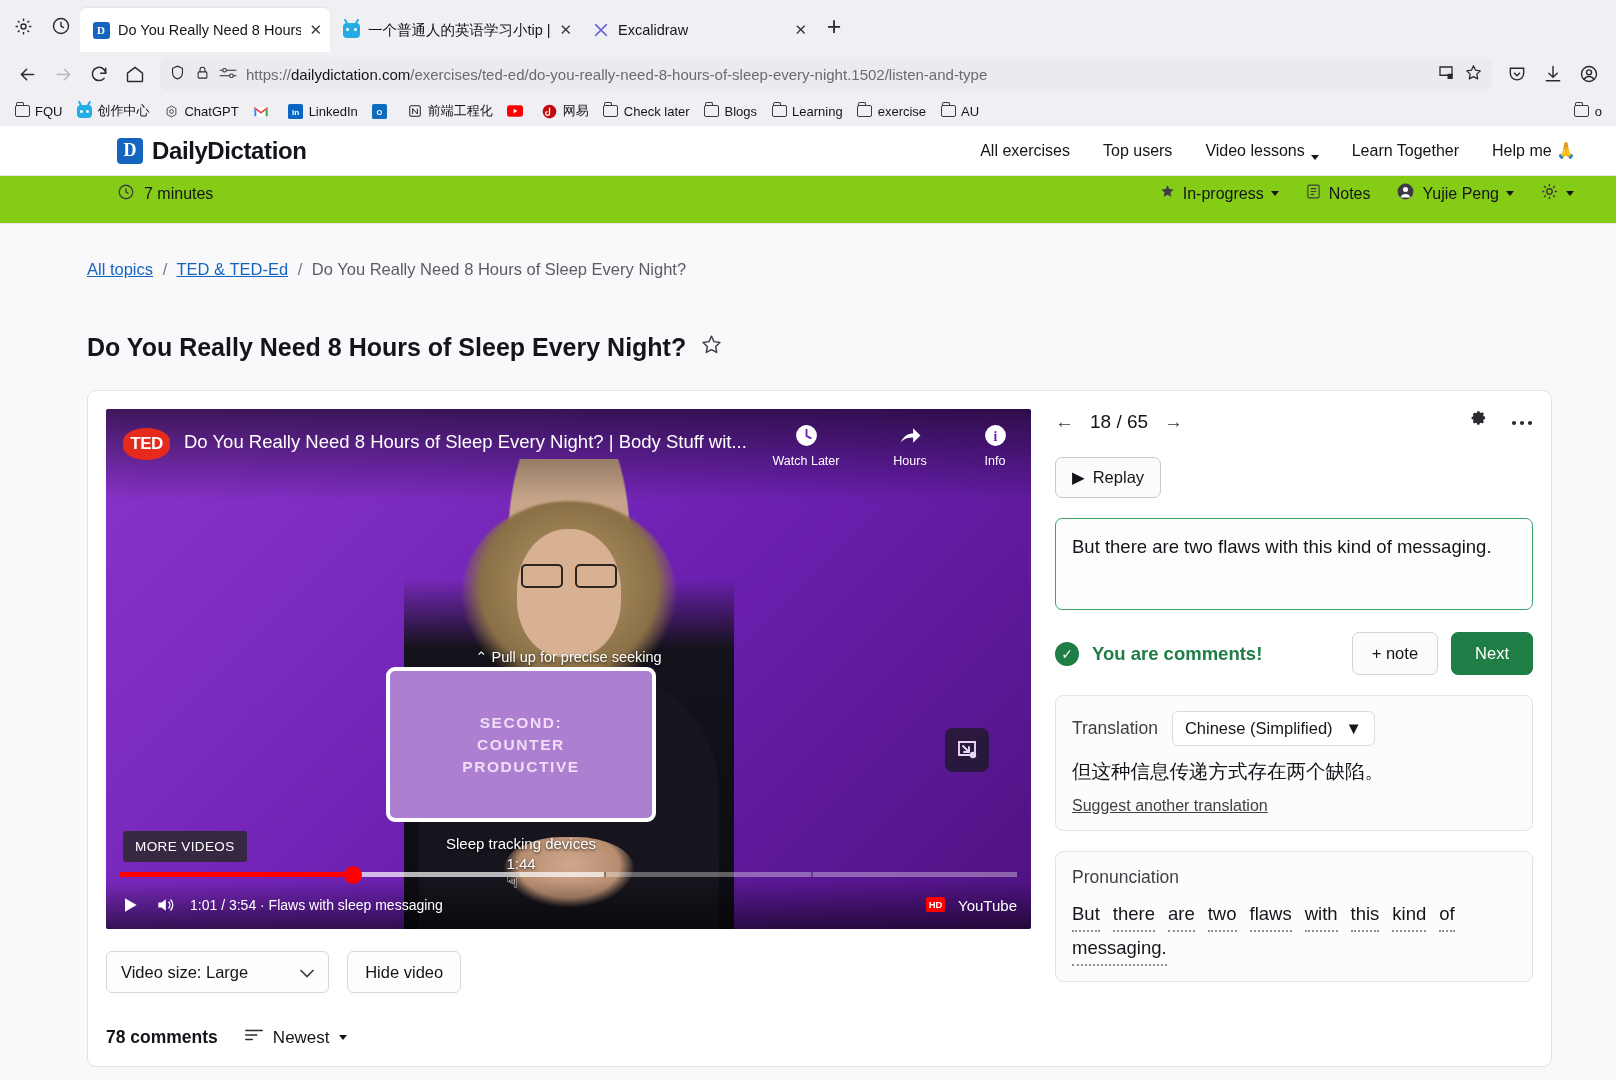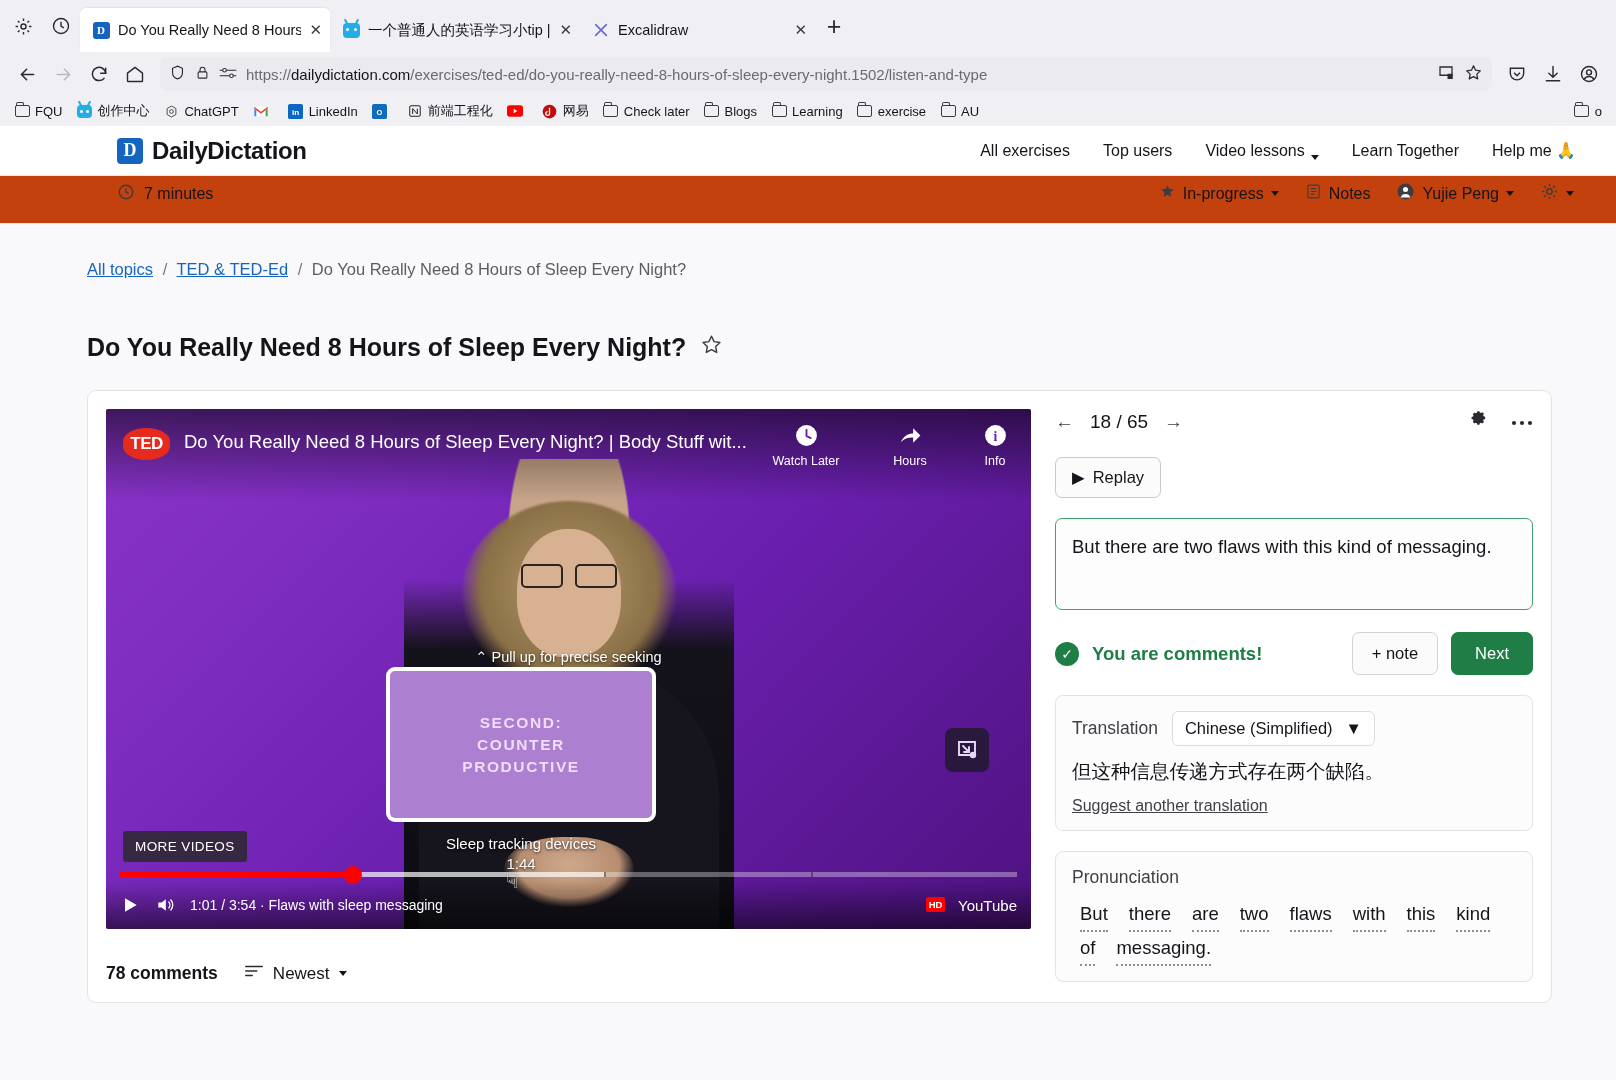--- a/index.html
+++ b/index.html
@@ -79,21 +79,21 @@
   .brand { display: flex; align-items: center; gap: 9px; }
   .brand-logo { width: 26px; height: 26px; background: #1565c0; border-radius: 4px;
                 color: #fff; font-size: 18px; font-weight: bold; display:flex;
                 align-items:center; justify-content:center; font-family:"Liberation Serif",serif;}
   .brand-name { font-size: 24px; font-weight: bold; letter-spacing:-.4px; }
   .nav-links { display: flex; align-items: center; gap: 33px; margin-left: auto; margin-right: 40px; font-size: 16px; }
   .nav-links .nl { display:flex; align-items:flex-end; gap:6px; }
   .caret { width:0;height:0;border-left:4.5px solid transparent;border-right:4.5px solid transparent;
            border-top:5.5px solid #15141a; display:inline-block; }
 
-  .sub-nav { height: 48px; background: #c2410c; border-bottom: 1px solid #e7e7ea;
+  .sub-nav { height: 48px; background: #84cc16; border-bottom: 1px solid #e7e7ea;
              display: flex; align-items: center; padding: 0 42px 12px 117px; font-size: 16px; gap: 40px; }
   .sub-left { display:flex; align-items:center; gap:9px; }
   .sub-right { margin-left:auto; display:flex; align-items:center; gap:26px; }
   .sub-item { display:flex; align-items:center; gap:7px; }
 
   .content { padding: 0 0 0 87px; }
   .breadcrumb { font-size: 16.5px; padding: 36px 0 0 0; color: #5c5c62; }
   .breadcrumb a { color: #1565c0; text-decoration: underline; }
   .breadcrumb .sep { color: #77777d; margin: 0 5px; }
 
@@ -220,21 +220,21 @@
 
   .card { margin-top:20px; border:1px solid #e3e3e6; border-radius:8px; background:#fcfcfd; padding:15px 16px; }
   .tr-row { display:flex; align-items:center; gap:14px; }
   .tr-label { font-size:17.5px; color:#3f3f45; }
   .lang-sel { border:1px solid #dcdce0; border-radius:6px; background:#fff; padding:7px 12px;
               font-size:16.5px; display:flex; align-items:center; gap:13px; }
   .tr-text { margin-top:12px; font-size:19.5px; font-family:"DejaVu Sans", sans-serif; }
   .tr-suggest { margin-top:12px; font-size:16px; color:#3f3f45; text-decoration:underline; display:inline-block;}
   .pr-label { font-size:17.5px; color:#3f3f45; }
   .pr-words { margin-top:10px; font-size:18.5px; line-height:1.72; }
-  .pr-words span { border-bottom: 2px dotted #8d8d95; margin-right: 13px; display:inline-block;margin-left:8px; }
+  .pr-words span { border-bottom: 2px dotted #8d8d95; margin-right: 13px; display:inline-block; }
 </style>
 </head>
 <body>
 
 <div class="chrome">
 
   <div class="tabstrip">
     <div class="chrome-btn">
       <svg width="19" height="19" viewBox="0 0 24 24" fill="none" stroke="#2b2a33" stroke-width="1.8">
         <circle cx="12" cy="12" r="3.2"></circle>
@@ -652,20 +652,33 @@
             </span>
           <span class="vtime">1:01 / 3:54 · Flaws with sleep messaging</span>
           <span class="vright">
             <span class="hd-badge">HD</span>
             <span class="yt-word">YouTube</span>
           </span>
         </div>
 
       </div>
 
+      <div class="vsize-row">
+        <div class="select-box">
+          <span>Video size: Large</span>
+          <span>
+            <svg width="14" height="9" viewBox="0 0 14 9" fill="none" stroke="#3c3c42" stroke-width="1.7" stroke-linecap="round">
+                <path d="M1 1.5l6 6 6-6"></path>
+              </svg>
+          </span>
+        </div>
+        <div class="btn-plain">
+          <span>Hide video</span>
+        </div>
+      </div>
 
       <div class="comments-row">
         <span class="comments-count">78 comments</span>
         <span class="sort-sel">
           <span><svg width="20" height="16" viewBox="0 0 22 16" fill="none" stroke="#2b2a33" stroke-width="1.8" stroke-linecap="round">
                 <path d="M2 3h18M2 8h12M2 13h7"></path>
               </svg></span>
           <span>Newest</span>
           <span class="caret"></span>
         </span>

